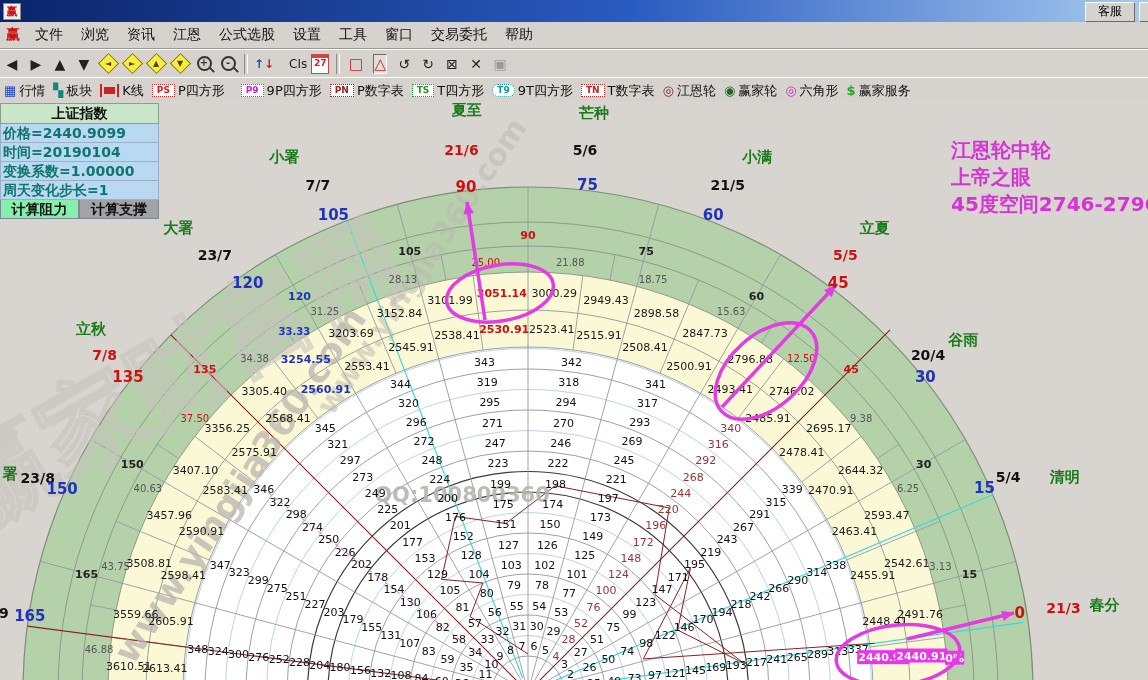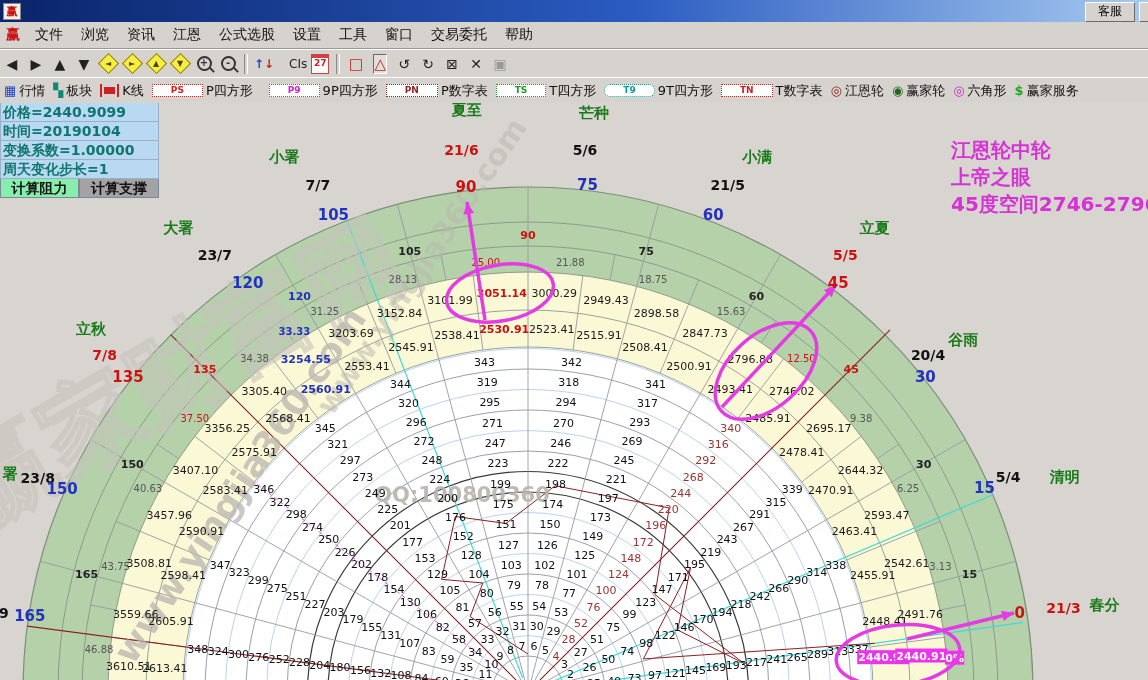--- a/index.html
+++ b/index.html
@@ -36,21 +36,21 @@
     font-size:10px;line-height:9px;text-align:center;color:#333;font-weight:bold;}
   .mag:after{content:"";position:absolute;width:6px;height:2px;background:#333;right:-5px;bottom:-2px;
     transform:rotate(45deg);}
   .tb-updown{font-size:12px;font-weight:bold;}
   .tb-updown .u{color:#2244cc}.tb-updown .d{color:#cc2222}
   .tb-text{font-size:12px;color:#222;margin-left:12px;}
   .cal{width:16px;height:15px;background:#fff;border:1px solid #cc4444;border-top:4px solid #cc4444;
     font-size:9px;color:#cc2222;text-align:center;line-height:11px;font-weight:bold;}
   .t2item{display:flex;align-items:center;margin:0 4px;cursor:default;}
   .t2item .ico{margin-right:3px;font-size:13px;font-weight:bold;}
-  .t2item .icobox{font-size:9px;font-weight:bold;border:1px dotted;padding:0 18px;line-height:11px;background:#fff;}
+  .t2item .icobox{font-size:9px;font-weight:bold;border:1px dotted;padding:0 4px;line-height:11px;background:#fff;}
   .candle{display:inline-block;width:11px;height:13px;border-left:2px solid #cc2222;
     border-right:2px solid #cc2222;background:linear-gradient(#d6d3ce 3px,#cc2222 3px,#cc2222 10px,#d6d3ce 10px);
     background-clip:content-box;padding:0 2px;}
   
   #wheelwrap{position:absolute;left:0;top:102px;width:1148px;height:578px;background:#d8d5d0;}
   #wheel{position:absolute;left:0;top:0;}
   
   #panel{position:absolute;left:0;top:103px;width:159px;z-index:5;font-weight:bold;}
   #panel .hdr{background:#c9e6c9;border:1px solid #8aa08a;color:#111;font-size:14px;
     text-align:center;height:19px;line-height:19px;}
@@ -603,20 +603,21 @@
         <text x="984.4170886165214" y="390.83476980930755" text-anchor="middle" font-size="15" fill="#2233bb" font-family="DejaVu Sans, Liberation Sans, sans-serif" font-weight="bold">15</text>
         <text x="3.9591180450869388" y="515.7462679748339" text-anchor="middle" font-size="14" fill="#111" font-family="DejaVu Sans, Liberation Sans, sans-serif" font-weight="bold">9</text>
         <text x="29.79908104842349" y="518.7645465954015" text-anchor="middle" font-size="15" fill="#2233bb" font-family="DejaVu Sans, Liberation Sans, sans-serif" font-weight="bold">165</text>
         <text x="1104.4449701504045" y="507.82089477231733" text-anchor="middle" font-size="15" fill="#1a7a1a" font-family="DejaVu Sans, Liberation Sans, sans-serif" font-weight="bold">春分</text>
         <text x="1063.4742472470089" y="511.1469706256883" text-anchor="middle" font-size="14" fill="#cc1111" font-family="DejaVu Sans, Liberation Sans, sans-serif" font-weight="bold">21/3</text>
         <text x="1019.7320757619539" y="516.2372825072672" text-anchor="middle" font-size="15" fill="#cc1111" font-family="DejaVu Sans, Liberation Sans, sans-serif" font-weight="bold">0</text>
       </svg>
   </div>
 
   <div id="panel">
+    <div class="hdr">上证指数</div>
     <div class="row">价格=2440.9099</div>
     <div class="row">时间=20190104</div>
     <div class="row">变换系数=1.00000</div>
     <div class="row">周天变化步长=1</div>
     <div class="btns">
       <div class="btn-res">计算阻力</div>
       <div class="btn-sup">计算支撑</div>
     </div>
   </div>
 

